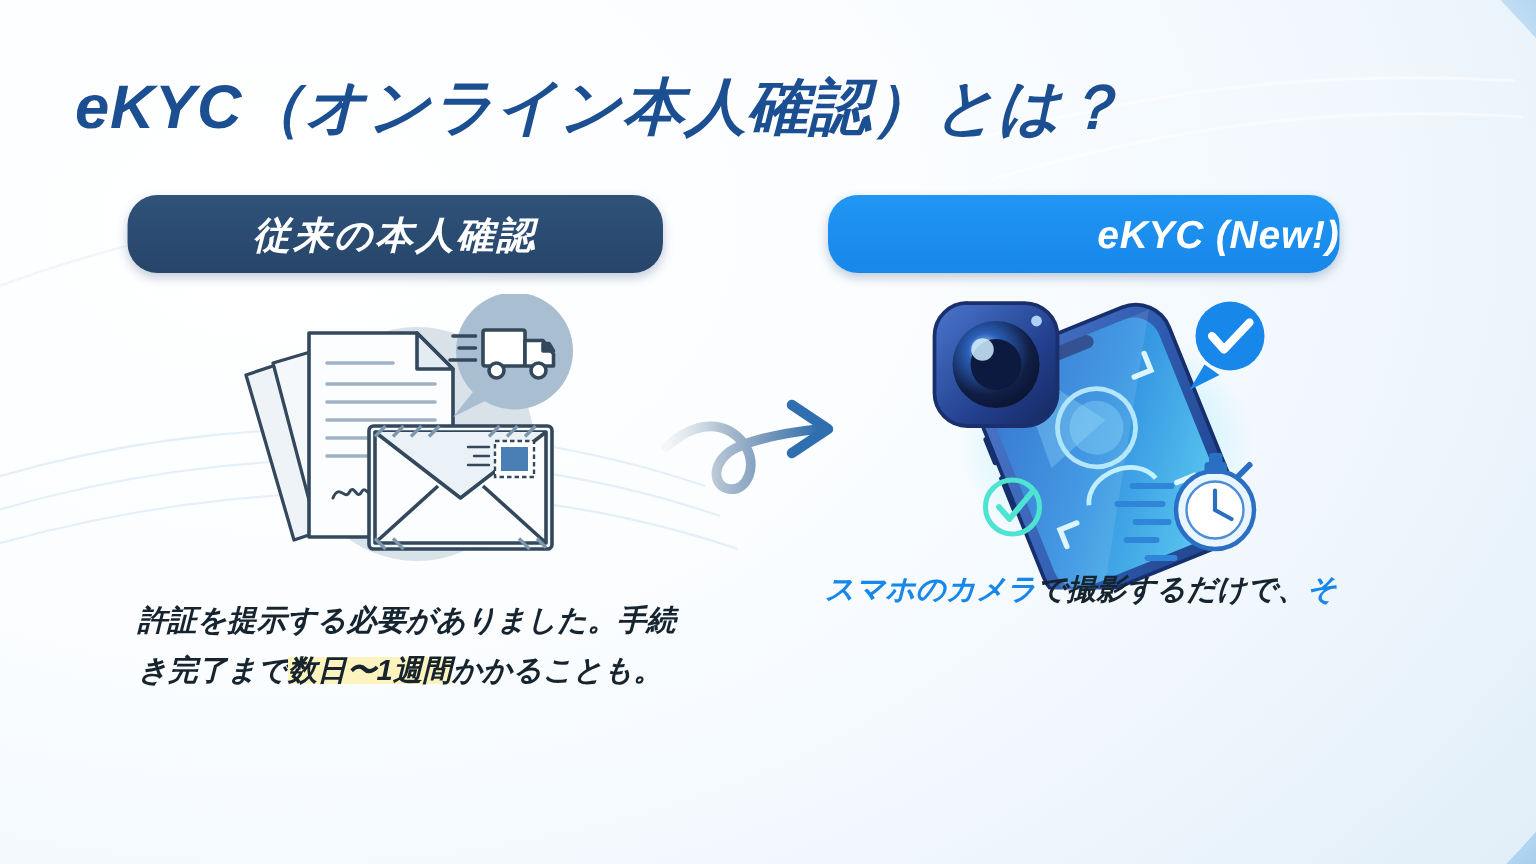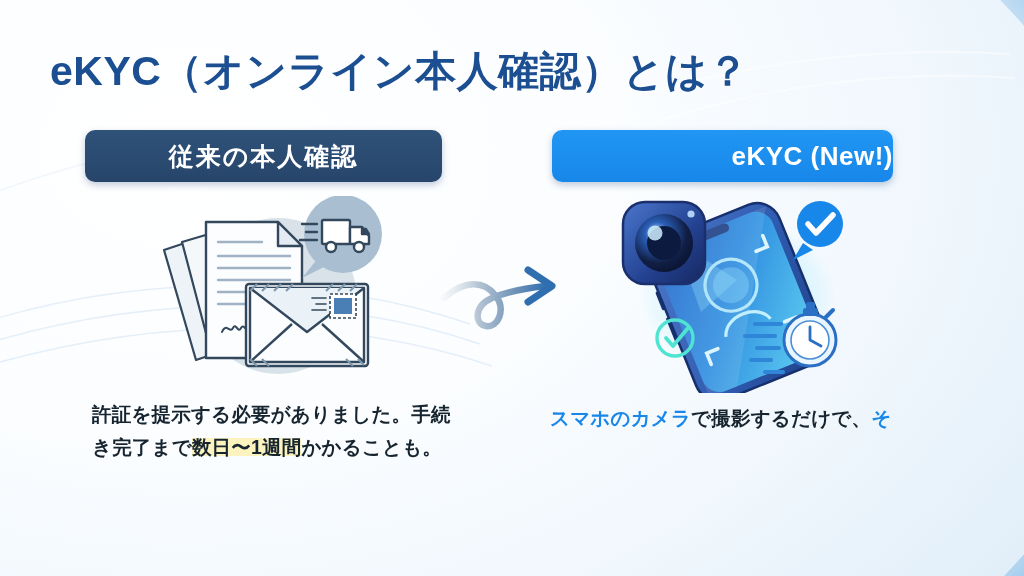--- a/index.html
+++ b/index.html
@@ -4,20 +4,21 @@
 <style>
   * { margin:0; padding:0; box-sizing:border-box; }
   html, body {
     width:1024px; height:576px; overflow:hidden;
     font-family:"Liberation Sans", "DejaVu Sans", sans-serif;
   }
   #slide {
     position:relative; width:1024px; height:576px;
     background:linear-gradient(120deg,#cfe4f5 0%,#bcd9f0 35%,#8fc2ea 70%,#6fb0e4 100%);
     overflow:hidden;
+    font-style:italic;
   }
   
   .circuits { position:absolute; inset:0; pointer-events:none; }
   
   .stage {
     position:absolute; left:-300px; top:-215px;
     width:1430px; height:1010px;
     border-radius:50%;
     background:radial-gradient(ellipse at 34% 36%, #ffffff 0%, #fbfdff 32%, #f0f7fd 56%, #e2eff9 76%, #d6e8f7 100%);
     box-shadow:0 0 60px 30px rgba(255,255,255,0.55);
@@ -30,21 +31,21 @@
   #title {
     position:absolute; left:50px; top:44px;
     font-size:41px; font-weight:bold; letter-spacing:.5px;
     color:#1b4f91;
     text-shadow:0 1px 2px rgba(255,255,255,0.9);
     white-space:nowrap;
   }
 
   
   .badge {
-    position:absolute; height:52px; border-radius:10px;
+    position:absolute; height:52px; border-radius:20px;
     display:flex; align-items:center; justify-content:center;
     color:#ffffff; font-weight:bold; white-space:nowrap;
     box-shadow:0 3px 7px rgba(30,70,120,0.28);
   }
   #badge-old {
     left:85px; top:130px; width:357px;
     background:linear-gradient(180deg,#2f5279 0%,#27456a 100%);
     font-size:25px; letter-spacing:2px;
   }
   #badge-new {
@@ -58,21 +59,21 @@
   #illus-old { left:150px; top:196px; width:250px; height:195px; }
   #illus-new { left:605px; top:188px; width:265px; height:205px; }
   #arrow-wrap { position:absolute; left:440px; top:258px; width:140px; height:84px; }
 
   
   .caption {
     position:absolute; font-size:19.5px; line-height:33px;
     color:#16242f; font-weight:bold; letter-spacing:.2px;
   }
   #caption-old { left:92px; top:398px; width:370px; }
-  #caption-new { left:550px; top:402px; width:378px; }
+  #caption-new { left:550px; top:377px; width:378px; }
   .hl { background:linear-gradient(transparent 8%, #fdf3bf 8%, #fdf3bf 92%, transparent 92%); }
   .blue { color:#1787ea; }
   .cap-line { display:block; white-space:nowrap; }
 </style>
 </head>
 <body>
 
 <div id="slide">
 
   <svg class="circuits" viewBox="0 0 1024 576" preserveAspectRatio="none">

